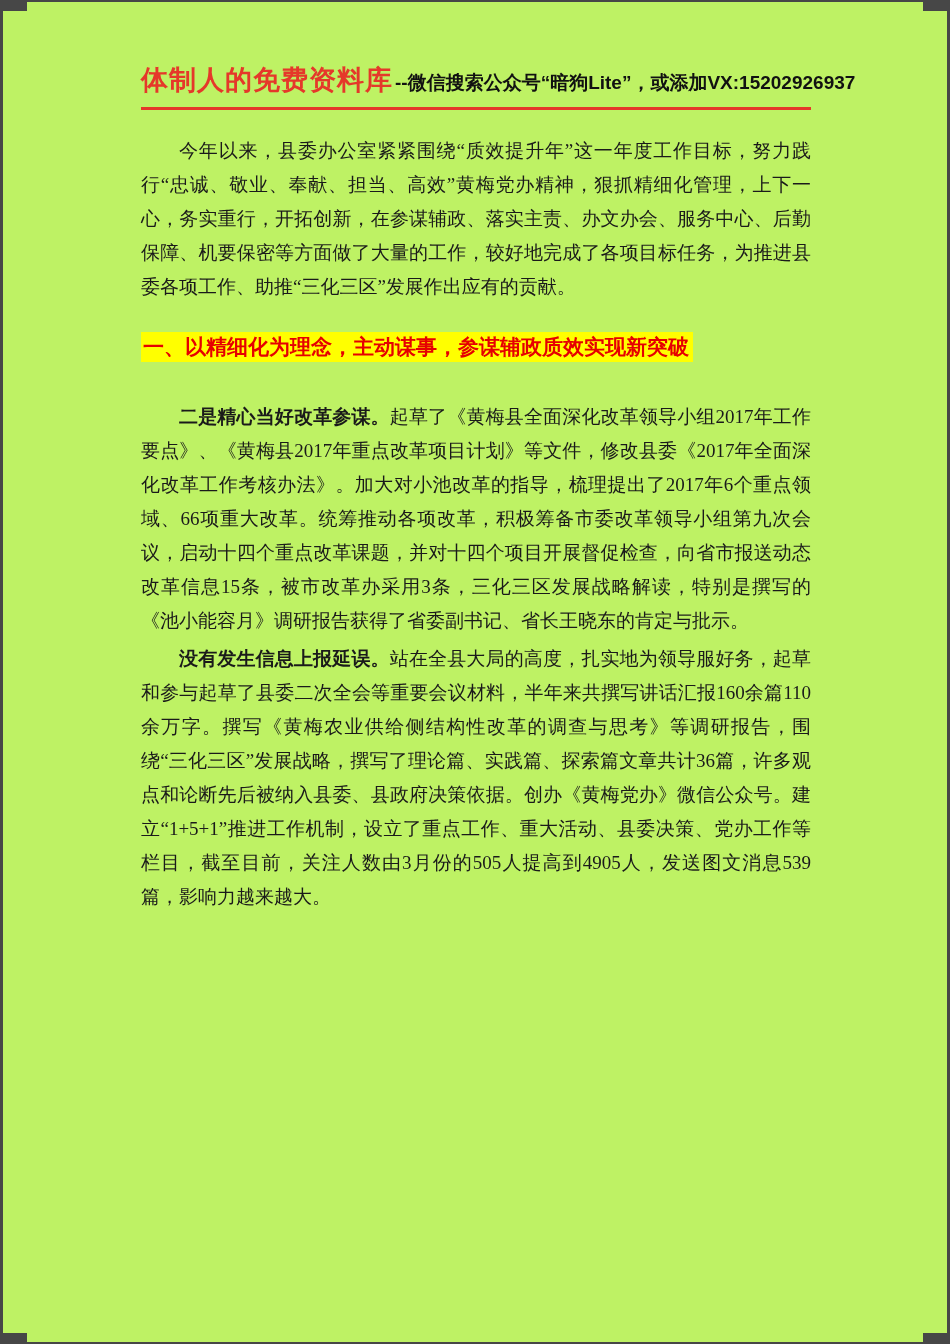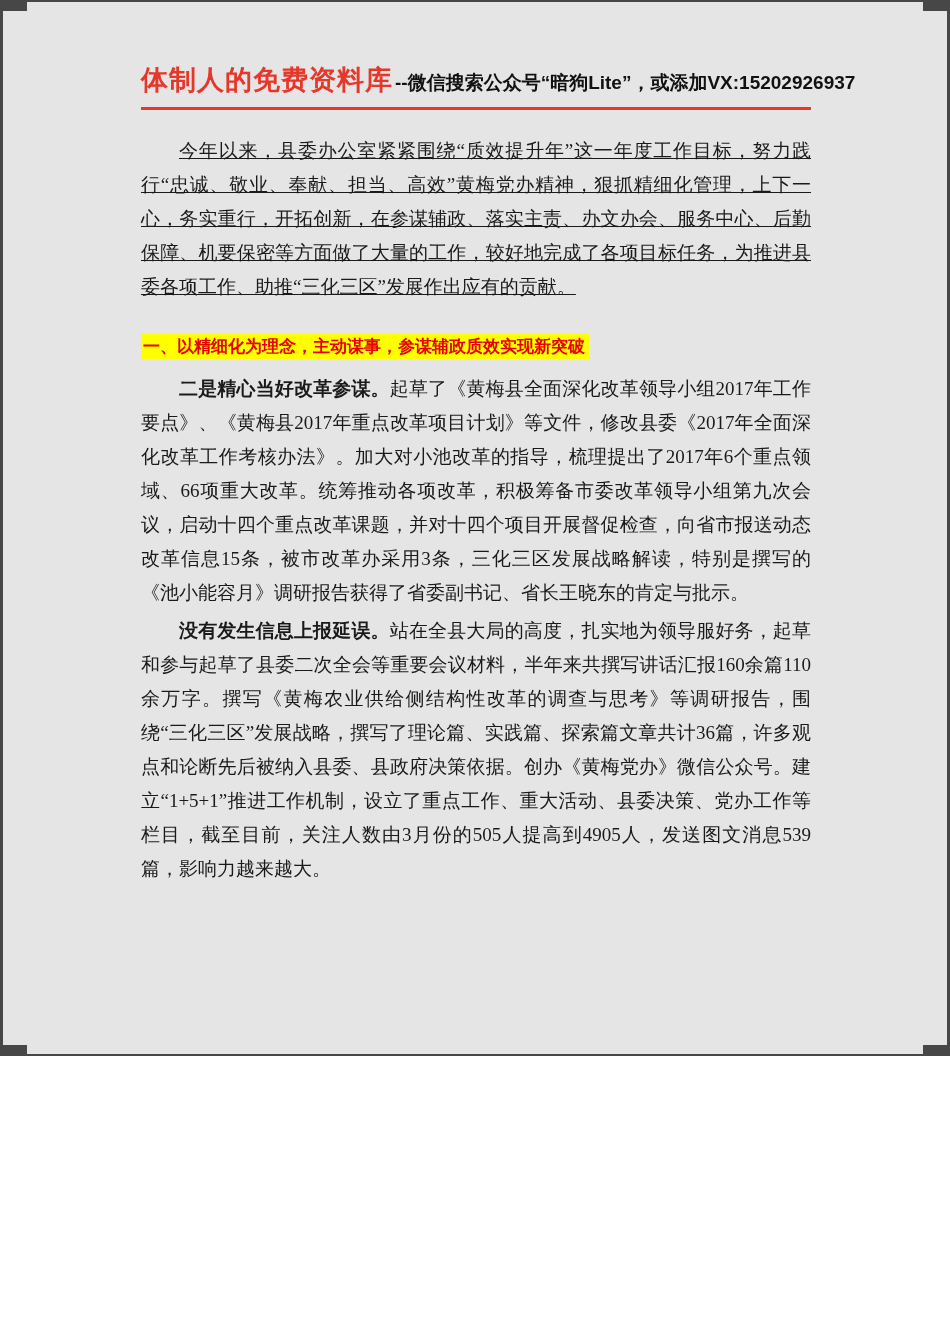--- a/index.html
+++ b/index.html
@@ -1,19 +1,19 @@
 <!DOCTYPE html>
 <html><head>
 <meta charset="utf-8">
 <style>
   html,body{margin:0;padding:0;background:#ffffff;}
   .page{
     position:relative;
-    width:950px;height:1056px;
-    background:#e5e5e5;
+    width:950px;height:1344px;
+    background:#bef264;
     overflow:hidden;
     font-family:"Liberation Serif","DejaVu Serif",serif;
     color:#1a1a1a;
   }
   
   .edge{position:absolute;background:#474747;}
   .edge-left{left:0;top:0;width:3px;height:100%;}
   .edge-right{right:0;top:0;width:3px;height:100%;}
   .edge-top{left:0;top:0;width:100%;height:2px;}
   .edge-bottom{left:0;bottom:0;width:100%;height:2px;}
@@ -46,25 +46,25 @@
     font-weight:600;
     margin-left:2px;
   }
   .para{
     margin:0;
     font-size:19px;
     line-height:34px;
     text-align:justify;
     text-indent:2em;
   }
-  .intro{margin-top:24px;margin-bottom:0;text-decoration:underline;}
+  .intro{margin-top:24px;margin-bottom:0;}
   .lead{font-weight:bold;}
   .section-heading{
-    margin:30px 0 12px 0;
-    font-size:17px;
+    margin:30px 0 40px 0;
+    font-size:21px;
     line-height:26px;
   }
   .section-heading .hl{
     background:#ffff00;
     color:#e60000;
     font-weight:bold;
     padding:3px 4px 3px 2px;
   }
   .body-para{margin-bottom:4px;}
 </style>

